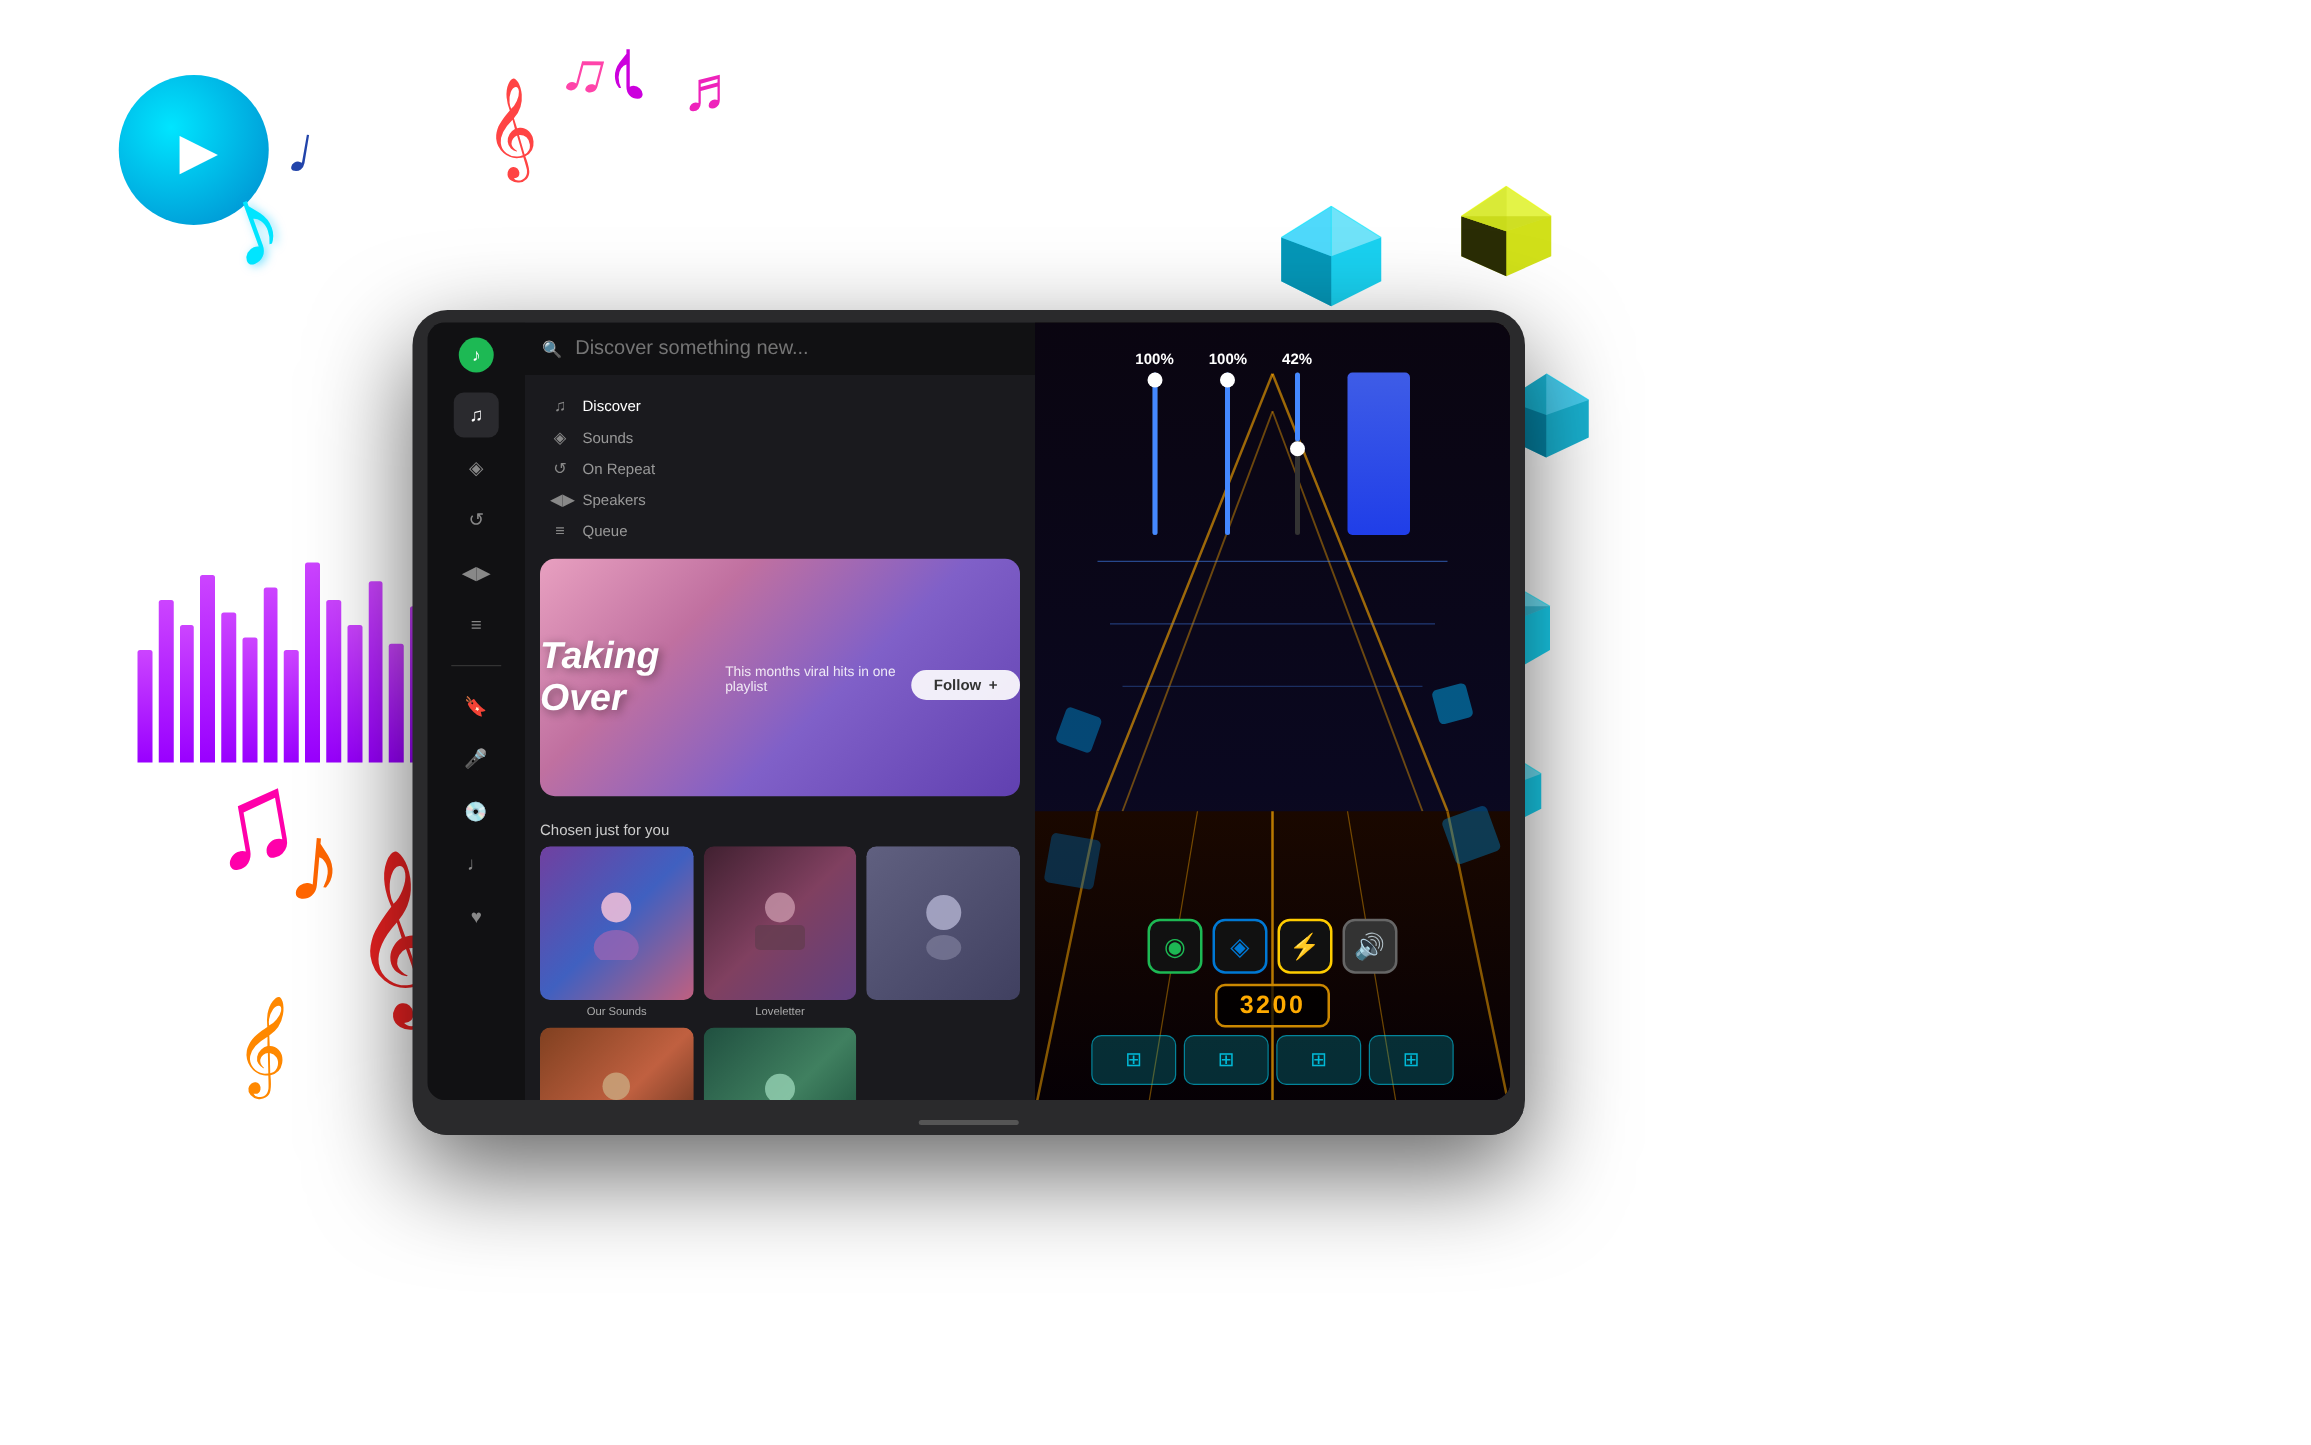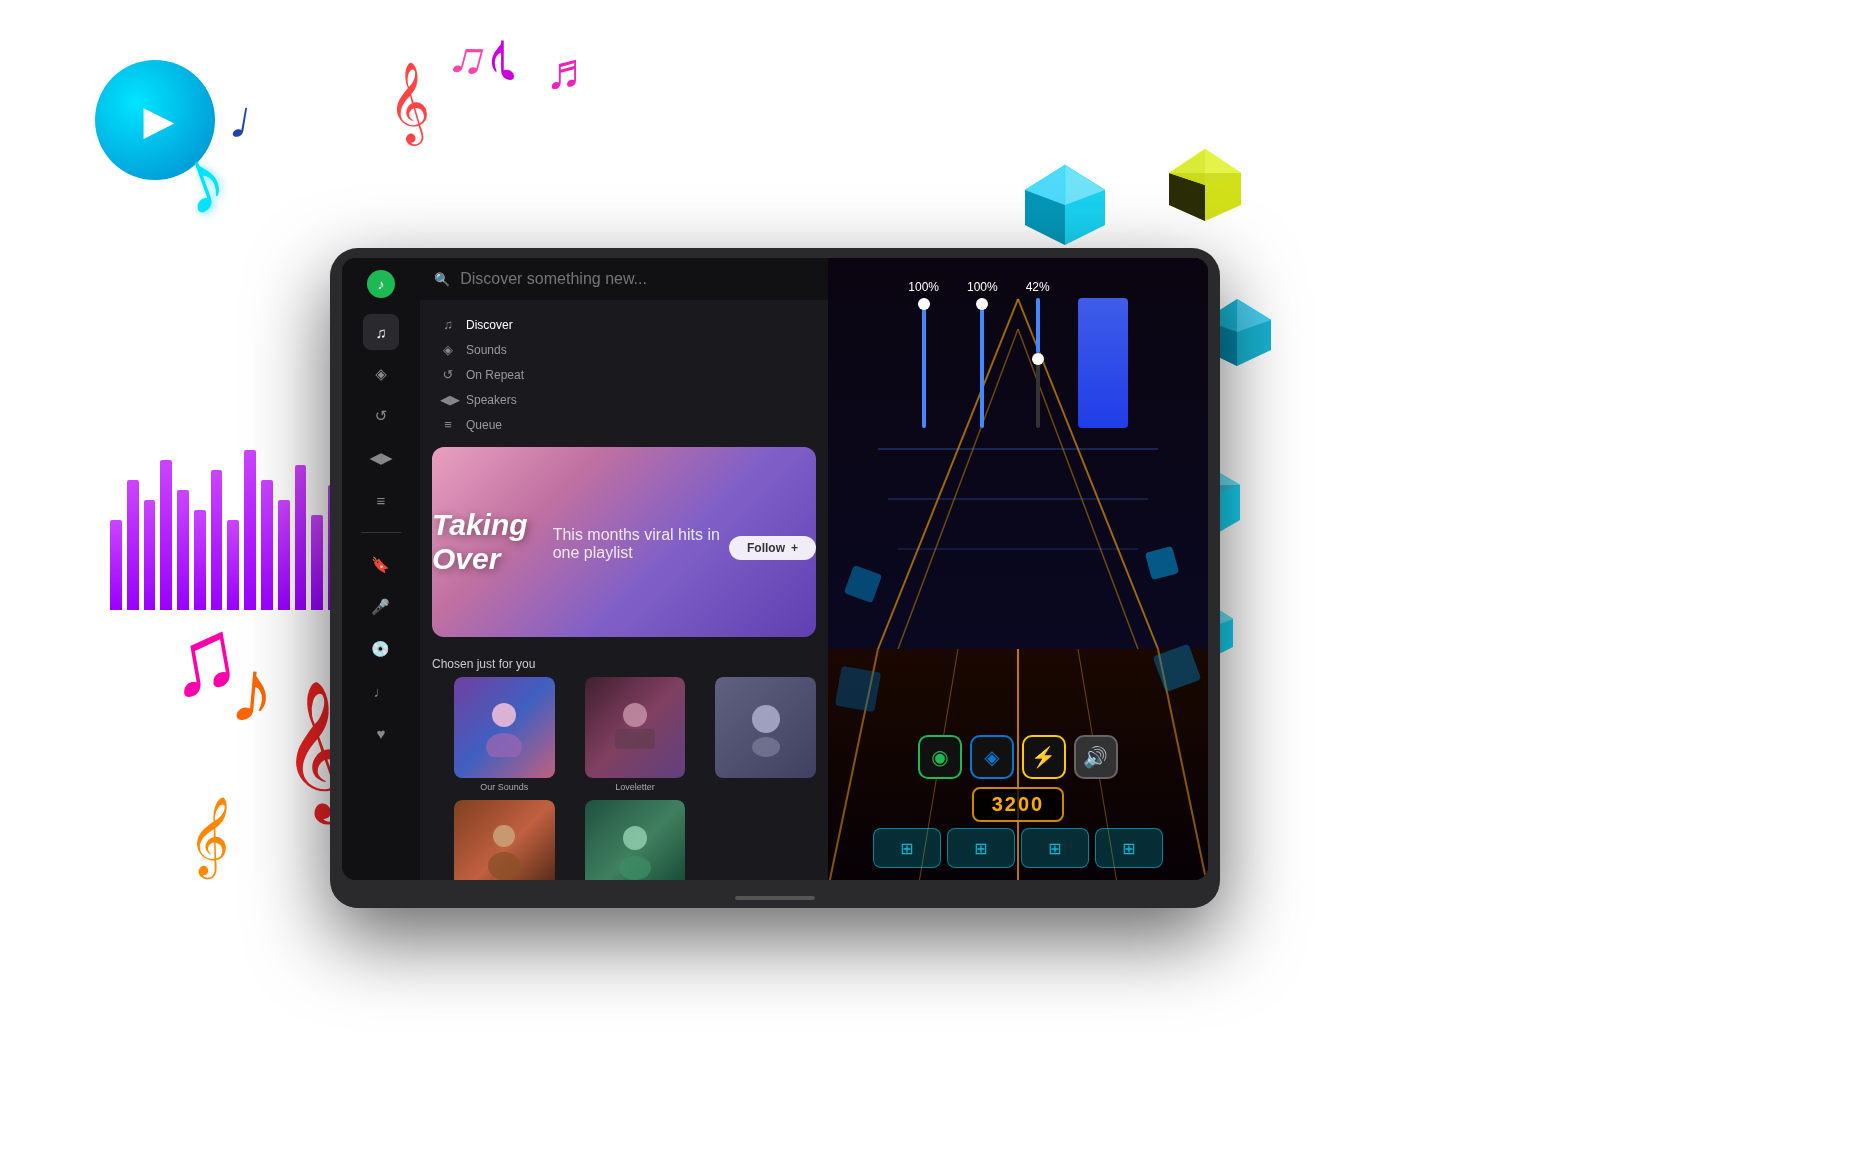--- a/index.html
+++ b/index.html
@@ -238,21 +238,21 @@
       position: relative;
     }
     .hero-title {
       font-size: 30px;
       font-weight: 700;
       color: #fff;
       text-shadow: 2px 2px 8px rgba(0,0,0,0.4);
       font-style: italic;
     }
     .hero-subtitle {
-      font-size: 16px;
+      font-size: 11px;
       color: rgba(255,255,255,0.85);
       margin-top: 4px;
     }
     .follow-btn {
       margin-top: 12px;
       background: rgba(255,255,255,0.9);
       color: #333;
       border: none;
       border-radius: 20px;
       padding: 5px 18px;
@@ -272,21 +272,20 @@
     .grid-3 {
       display: grid;
       grid-template-columns: repeat(3, 1fr);
       gap: 8px;
       padding: 0 12px 10px;
     }
     .album-card {
       border-radius: 8px;
       overflow: hidden;
       position: relative;
-      margin-left: 22px;
     }
     .album-thumb {
       width: 100%;
       aspect-ratio: 1;
       border-radius: 8px;
       display: flex; align-items: center; justify-content: center;
       font-size: 28px;
       overflow: hidden;
     }
     .album-label {
@@ -336,21 +335,21 @@
     }
     .slider-col {
       display: flex;
       flex-direction: column;
       align-items: center;
       gap: 4px;
     }
     .slider-pct {
       font-size: 12px;
       color: #fff;
-      font-weight: 400;
+      font-weight: 700;
     }
     .slider-track {
       width: 4px;
       height: 130px;
       background: #333;
       border-radius: 2px;
       position: relative;
       display: flex;
       flex-direction: column;
       justify-content: flex-start;

